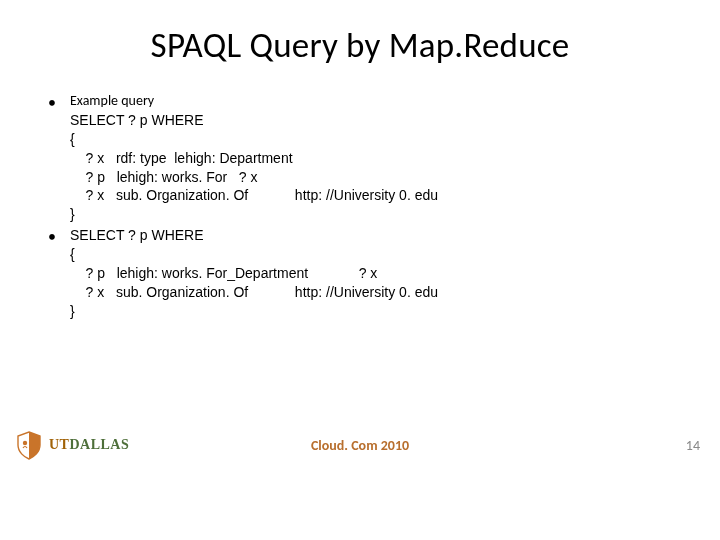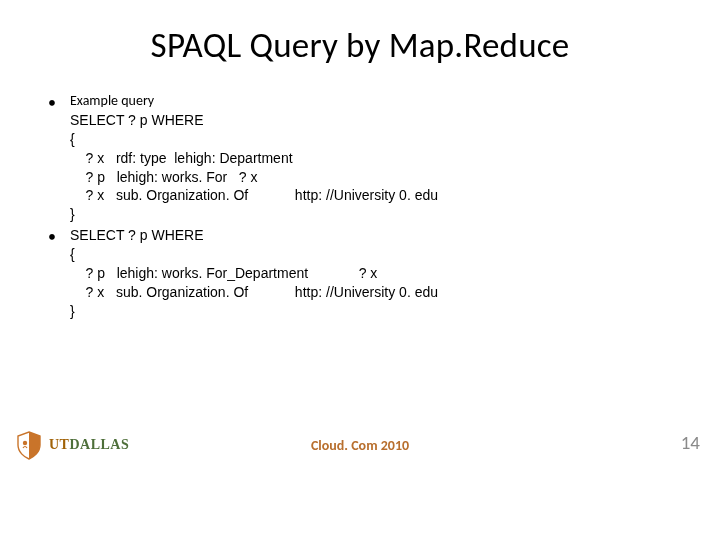--- a/index.html
+++ b/index.html
@@ -86,21 +86,21 @@
     bottom: 8px;
     text-align: center;
     font-size: 14px;
     font-weight: 700;
     color: #b86f2e;
   }
   .pagenum {
     position: absolute;
     right: 20px;
     bottom: 8px;
-    font-size: 19px;
+    font-size: 14px;
     color: #8a8a8a;
     text-align: center;
   }
 </style>
 </head>
 <body>
 
 <div class="slide">
 
   <div class="title">SPAQL Query by Map.Reduce</div>

